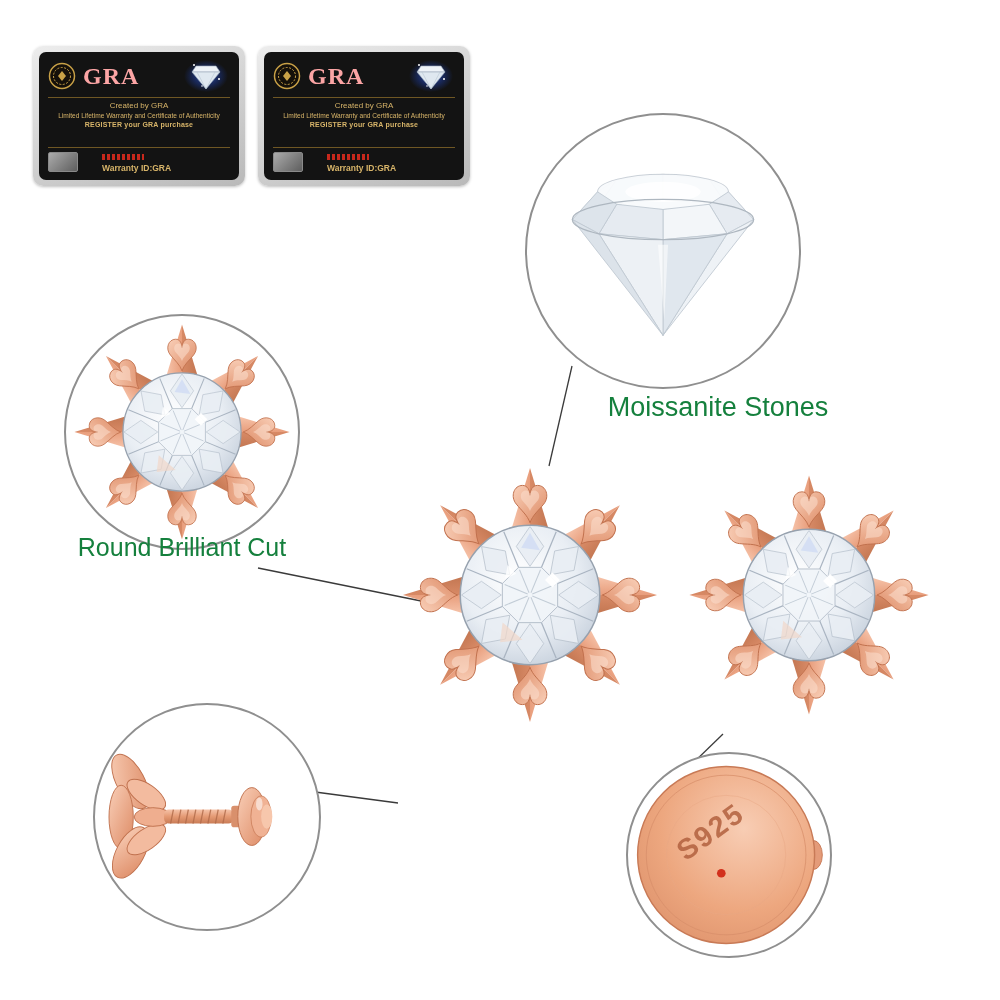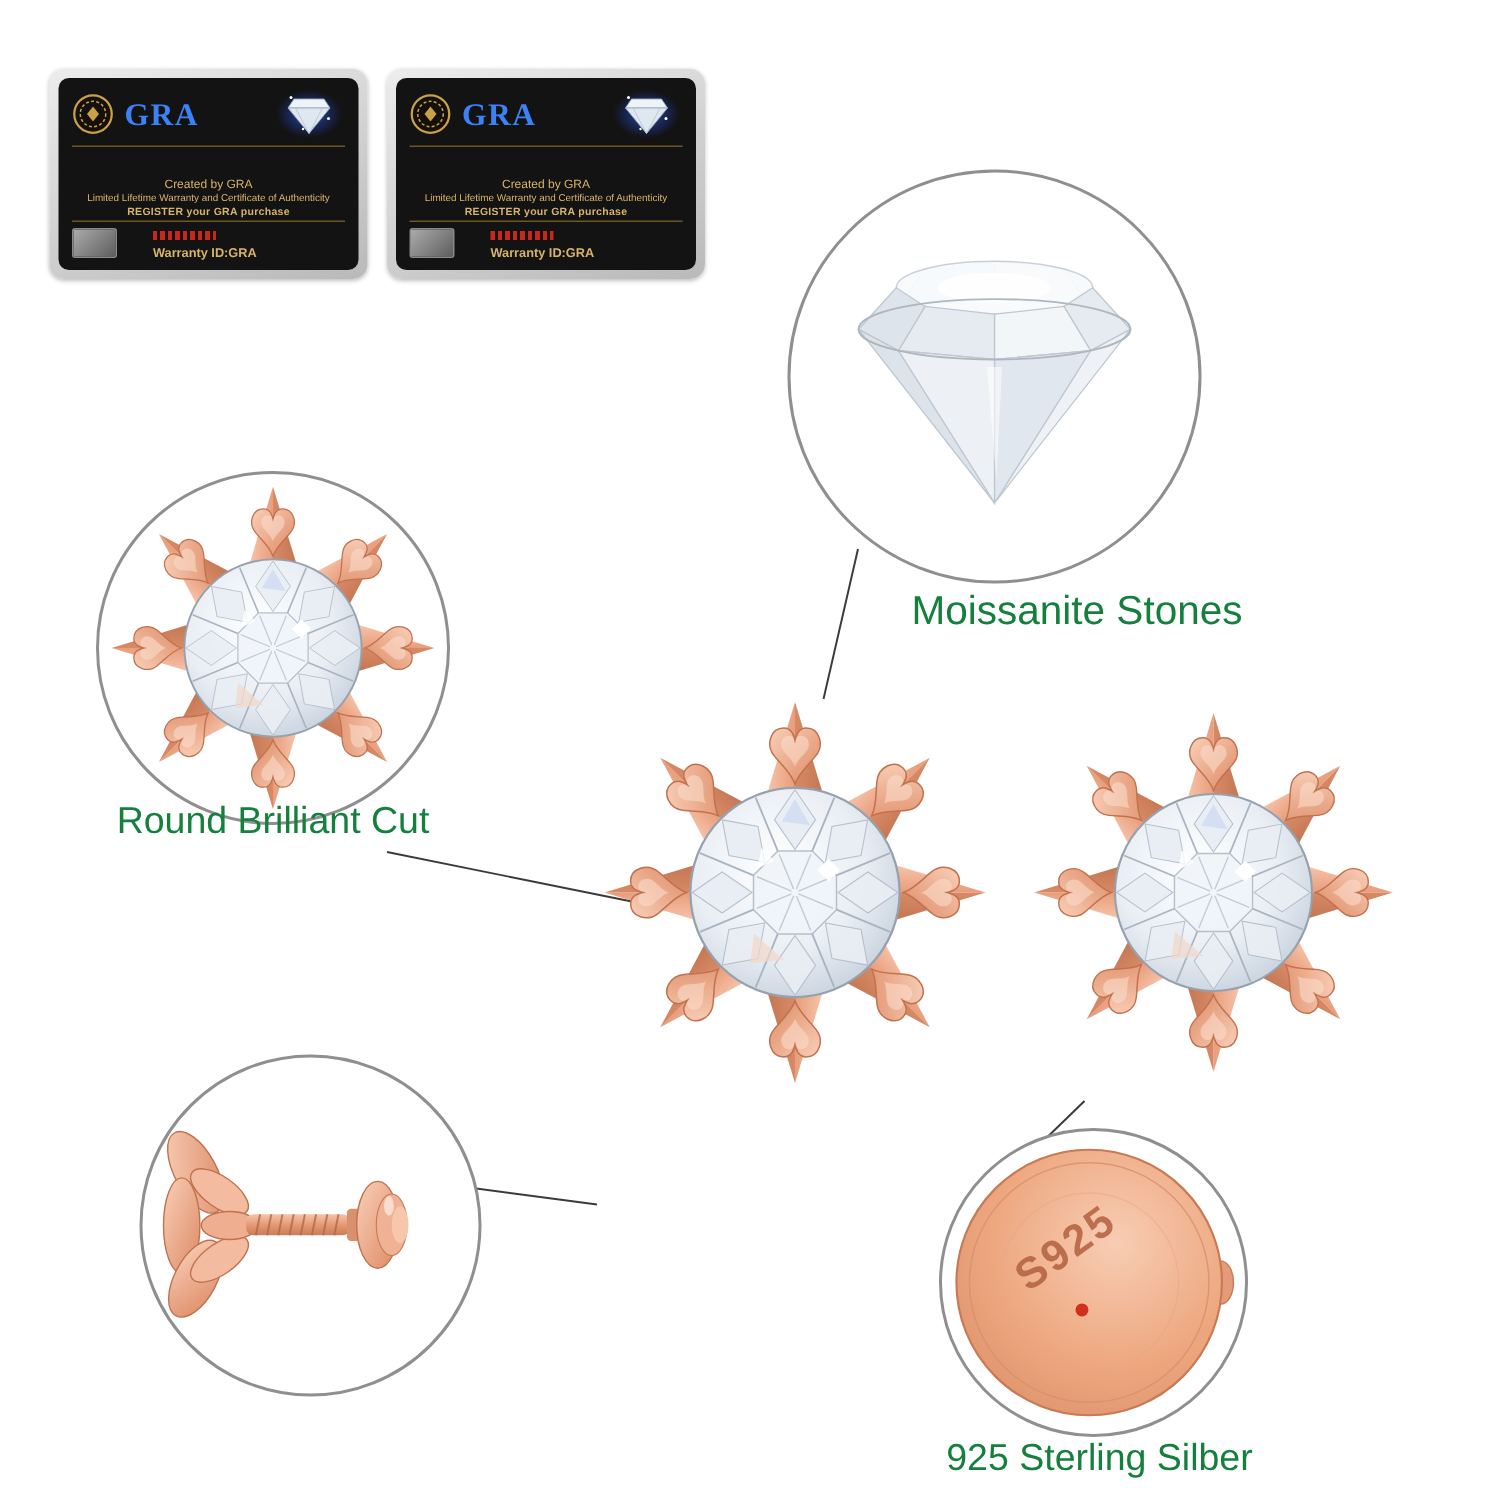--- a/index.html
+++ b/index.html
@@ -30,24 +30,24 @@
   #earring-right{left:680px;top:466px;width:258px;height:258px}
   .earring-main svg,.circle svg{display:block}
 
   
   .cert-card{position:absolute;width:212px;height:140px;border-radius:10px;padding:6px;
              background:linear-gradient(160deg,#ededed,#b9b9b9);box-shadow:0 1px 3px rgba(0,0,0,.25)}
   #cert-1{left:33px;top:46px} #cert-2{left:258px;top:46px}
   .cert-inner{width:100%;height:100%;background:#131313;border-radius:7px;padding:7px 9px;
               display:flex;flex-direction:column;color:var(--card-gold,#d7b469)}
   .cert-top{display:flex;align-items:center;gap:7px}
-  .cert-brand{font-family:"Liberation Serif",serif;font-weight:bold;font-size:21px;
-              letter-spacing:1px;color:#3b82f6}
+  .cert-brand{font-family:"Liberation Serif",serif;font-weight:bold;font-size:24px;
+              letter-spacing:1px;color:#fca5a5}
   .cert-diamond{margin-left:auto}
-  .cert-mid{border-top:1px solid #6f5724;margin-top:4px;padding-top:20px;text-align:center}
+  .cert-mid{border-top:1px solid #6f5724;margin-top:4px;padding-top:3px;text-align:center}
   .cert-line1{font-size:8px}
   .cert-line2{font-size:6.6px;margin-top:2px;white-space:nowrap}
   .cert-line3{font-size:7px;font-weight:bold;margin-top:2px;letter-spacing:.2px}
   .cert-bottom{margin-top:auto;border-top:1px solid #6f5724;padding-top:4px;
                display:flex;gap:24px;align-items:flex-start}
   .cert-thumb{width:30px;height:20px;background:linear-gradient(135deg,#ababab,#5e5e5e);
               border:1px solid #8a8a8a;border-radius:2px}
   .cert-meta{display:flex;flex-direction:column;gap:3px}
   .red-code{width:42px;height:6px;margin-top:2px;
             background:repeating-linear-gradient(90deg,#c8281c 0 3px,transparent 3px 5px)}
@@ -335,15 +335,14 @@
   <div class="circle" id="circle-disc">
     <svg width="202" height="202" viewBox="0 0 210 210">
       <ellipse cx="193" cy="105" rx="9" ry="15" fill="#e49b79" stroke="#c87a56"></ellipse>
       <circle cx="102" cy="105" r="92" fill="url(#gDisc)" stroke="#c87a56" stroke-width="1.5"></circle>
       <circle cx="102" cy="105" r="83" fill="none" stroke="#d88f6b" stroke-width="1" opacity="0.8"></circle>
       <circle cx="102" cy="105" r="62" fill="none" stroke="#e8a885" stroke-width="1" opacity="0.5"></circle>
       <text transform="translate(60,112) rotate(-36)" font-size="30" font-weight="bold" fill="#b2613f" letter-spacing="2" opacity="0.85" font-family="Liberation Sans, sans-serif">S925</text>
       <circle cx="97" cy="124" r="4.5" fill="#d2301c"></circle>
     </svg>
   </div>
-  <div class="label" id="label-silver">925 Sterling Silber</div>
 
 </div>
 
 </body></html>

